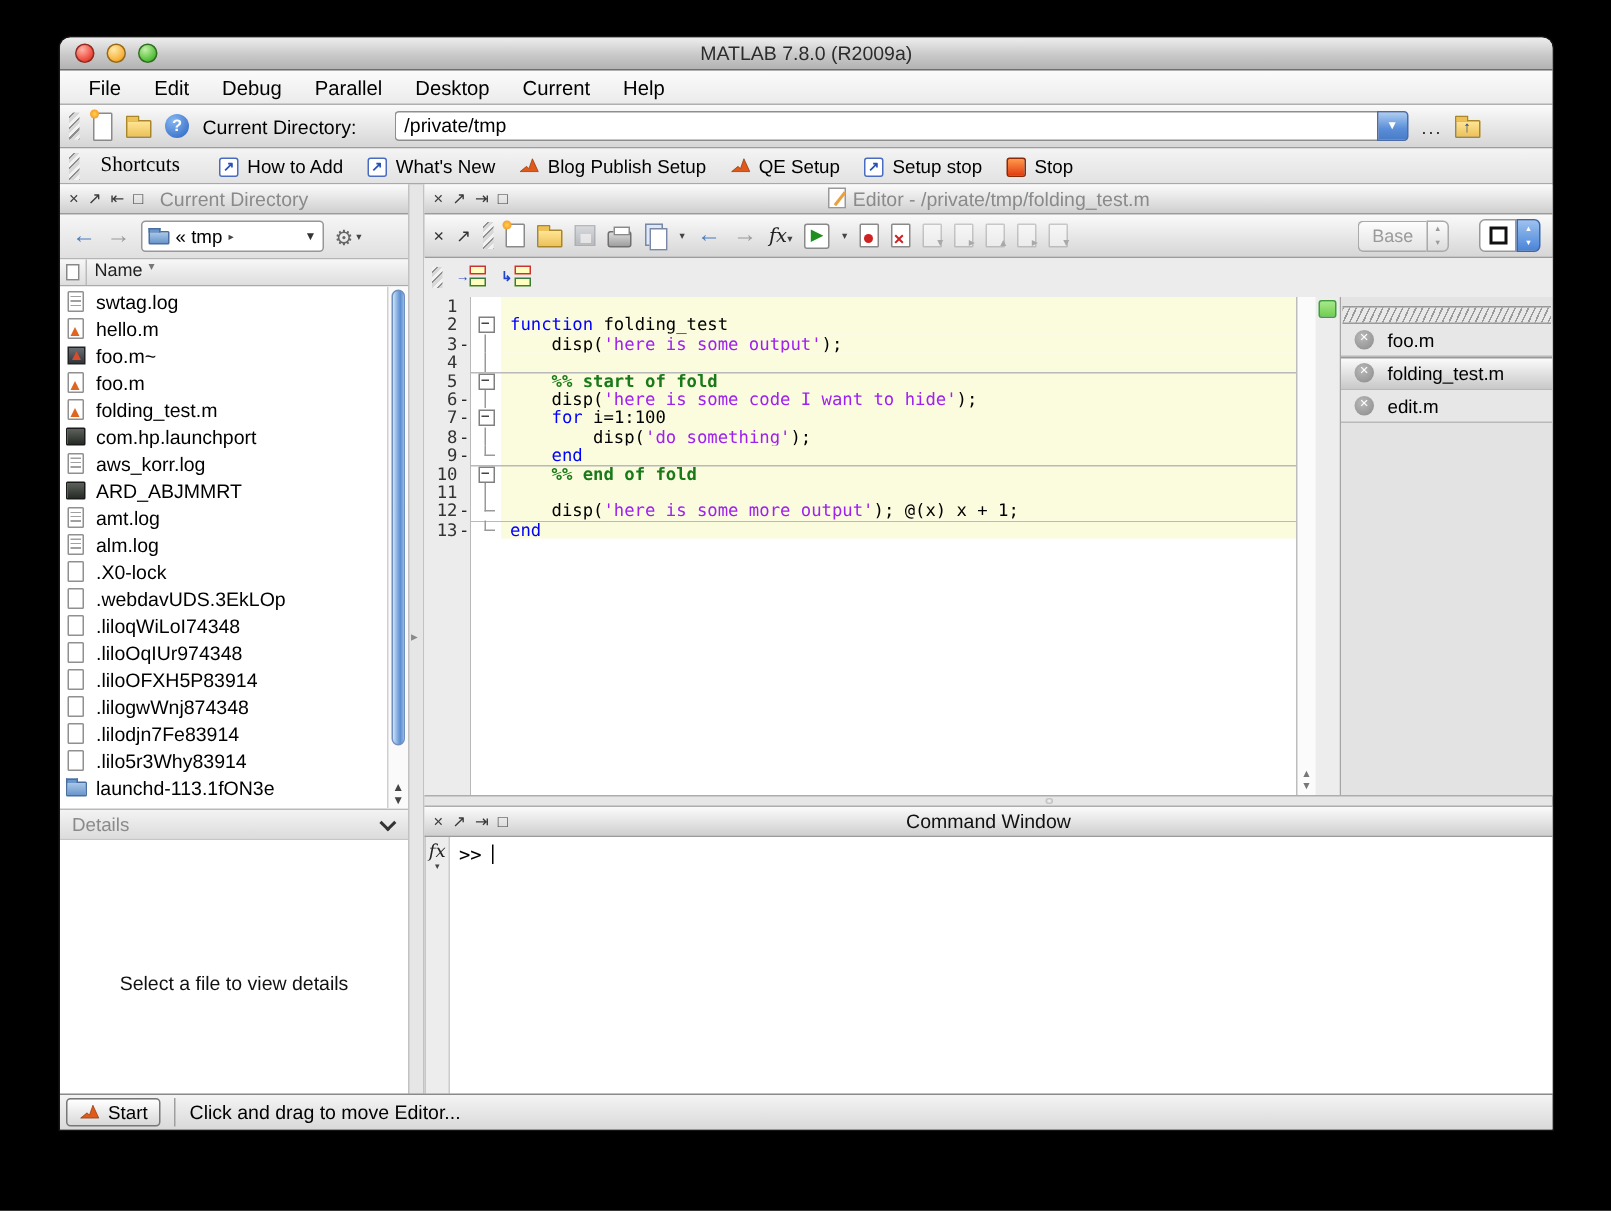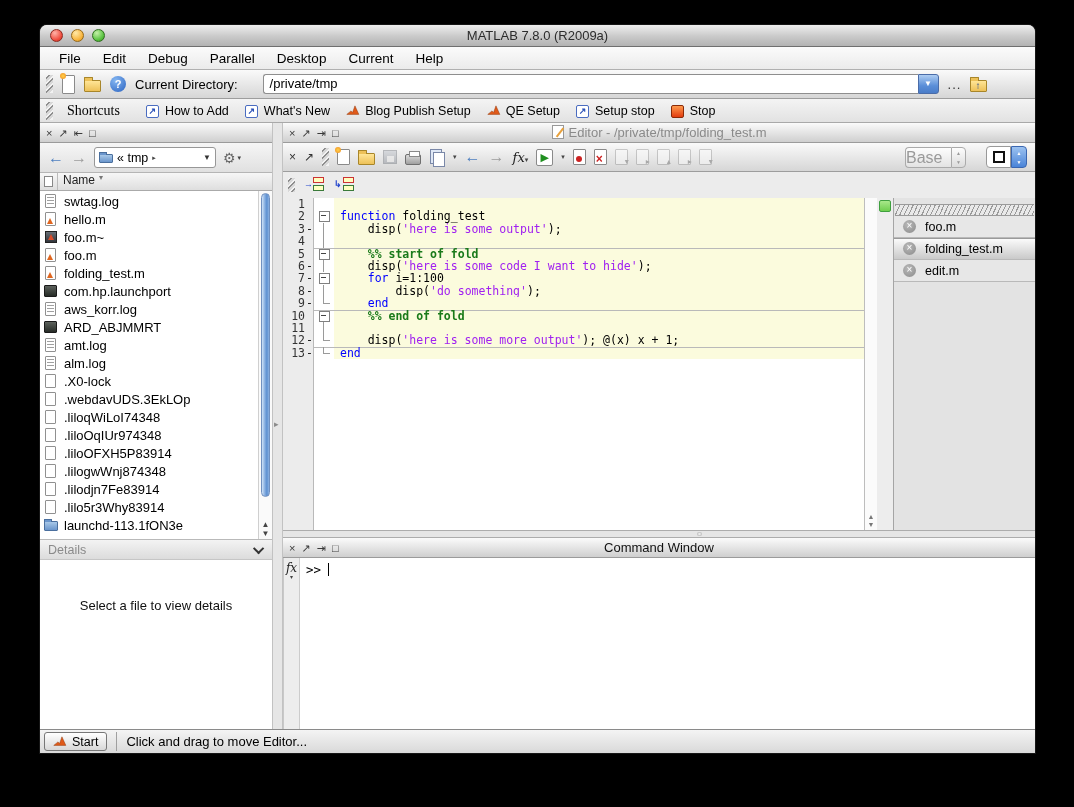--- a/index.html
+++ b/index.html
@@ -146,21 +146,21 @@
   .scrollbar-v { width:14px; background:#fafafa; border-left:1px solid #cfcfcf; position:relative; }
   .scrollbar-v .thumb { position:absolute; left:2px; top:2px; width:9px; height:calc(100% - 44px); border-radius:5px;
       background:linear-gradient(to right,#cfe2f7,#7fa9de 45%,#5c8fd0 70%,#8cb2e2); border:1px solid #7090c0; }
   .scrollbar-v .arrows { position:absolute; bottom:1px; left:0; right:0; text-align:center; font-size:8px; color:#444; line-height:9px; }
 
   .details-header { height:21px; background:linear-gradient(#f3f3f3,#dcdcdc); border-top:1px solid #b9b9b9;
       border-bottom:1px solid #c6c6c6; display:flex; align-items:center; padding:0 8px; flex:0 0 21px; }
   .details-header .dh-text { font-size:12.5px; color:#8a8a8a; }
   .details-header .chev { margin-left:auto; width:8px; height:8px; border-left:2px solid #333; border-bottom:2px solid #333;
       transform:rotate(-45deg) translateY(-2px); }
-  .details-body { height:169px; background:#fff; text-align:center; padding-top:38px; font-size:13px; color:#111; flex:0 0 169px; }
+  .details-body { height:169px; background:#fff; text-align:center; padding-top:88px; font-size:13px; color:#111; flex:0 0 169px; }
 
   
   .editor-panel { height:407px; display:flex; flex-direction:column; background:#fff; }
   .editor-toolbar { height:29px; background:linear-gradient(#fafafa,#d6d6d6); border-bottom:1px solid #9d9d9d;
       display:flex; align-items:center; gap:8px; padding:0 6px; flex:0 0 29px; }
   .pbtn-t { font-size:12px; color:#333; }
   .editor-content { flex:1; position:relative; background:#fff; display:flex; flex-direction:column; }
   .cellbar { height:26px; background:#ececec; display:flex; align-items:center; gap:10px; padding-left:5px; flex:0 0 26px; }
   .cell-ic { position:relative; width:20px; height:16px; }
   .cell-ic .r1, .cell-ic .r2 { position:absolute; right:1px; width:11px; height:6px; background:#ffffc0; border:1px solid #cc3333; }
@@ -199,21 +199,21 @@
   .docbar .hatch { height:12px; border-top:1px solid #9a9a9a; border-bottom:1px solid #9a9a9a;
       background:repeating-linear-gradient(115deg,#9a9a9a 0 1px,#e9e9e9 1px 4px); margin:0 1px; }
   .doc-row { height:22px; display:flex; align-items:center; gap:9px; padding-left:9px;
       border-bottom:1px solid #b9b9b9; background:#e7e7e7; font-size:12.5px; color:#000; }
   .doc-row.sel { background:linear-gradient(#fdfdfd,#c9c9c9); box-shadow:inset 0 1px 0 #9a9a9a; }
   .doc-close { width:13px; height:13px; border-radius:50%; background:radial-gradient(circle at 40% 35%,#b9b9b9,#8a8a8a);
       color:#fff; font-size:10px; line-height:12px; text-align:center; flex:0 0 13px; }
 
   .base-combo { display:flex; margin-left:auto; }
   .bc-field { width:46px; height:21px; border:1px solid #aaa; border-right:none; border-radius:4px 0 0 4px;
-      background:linear-gradient(#fdfdfd,#e3e3e3); color:#9a9a9a; font-size:16px; line-height:19px; }
+      background:linear-gradient(#fdfdfd,#e3e3e3); color:#9a9a9a; font-size:12px; text-align:center; line-height:19px; }
   .bc-step { width:15px; height:21px; border:1px solid #aaa; border-radius:0 4px 4px 0;
       background:linear-gradient(#fdfdfd,#dcdcdc); color:#9a9a9a; font-size:5px; line-height:9px; text-align:center; padding-top:1px; }
   .split-ctl { display:flex; margin-left:12px; margin-right:2px; }
   .sp-box { width:25px; height:22px; background:#fff; border:1px solid #999; border-radius:4px 0 0 4px;
       display:flex; align-items:center; justify-content:center; }
   .sp-box .sq { width:12px; height:12px; border:2px solid #111; background:#fff; }
   .sp-step { width:16px; height:22px; background:linear-gradient(#9cc2f0,#4a84d8); border:1px solid #3a66b0;
       border-radius:0 4px 4px 0; color:#fff; font-size:5px; line-height:9px; text-align:center; padding-top:2px; }
 
   .h-splitter { height:8px; background:#e6e6e6; border-top:1px solid #adadad; border-bottom:1px solid #adadad; position:relative; }
@@ -352,20 +352,21 @@
   </div>
 
   <div class="main">
 
     <div class="left-panel">
       <div class="ptitle">
         <span class="pbtn">×</span>
         <span class="pbtn">↗</span>
         <span class="pbtn">⇤</span>
         <span class="pbtn">□</span>
+        <span class="ptext">Current Directory</span>
       </div>
       <div class="cd-nav">
         <span class="nav-back">←</span>
         <span class="nav-fwd">→</span>
         <span class="loc-combo">
           <span class="icon-folder-sm"></span>
           <span class="loc-text">« tmp</span>
           <span class="mini-drop">▸</span>
           <span class="r">▼</span>
         </span>

